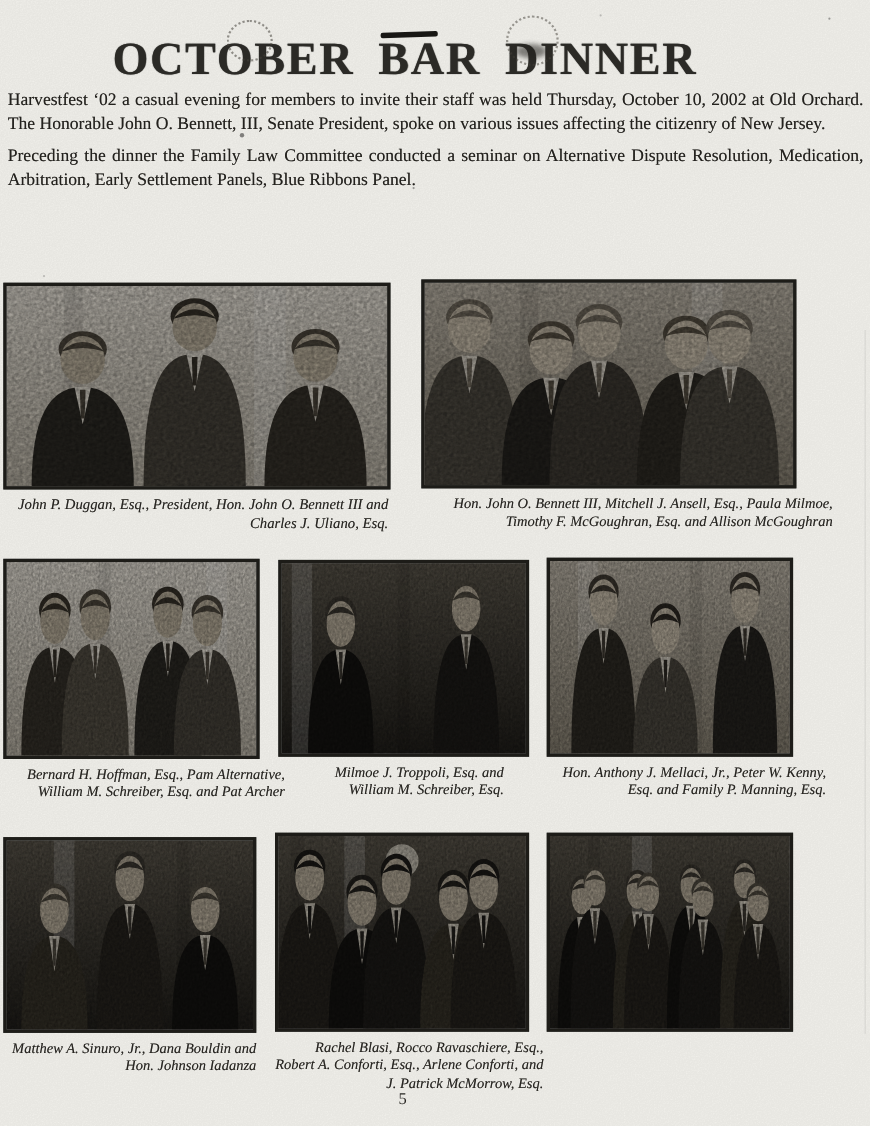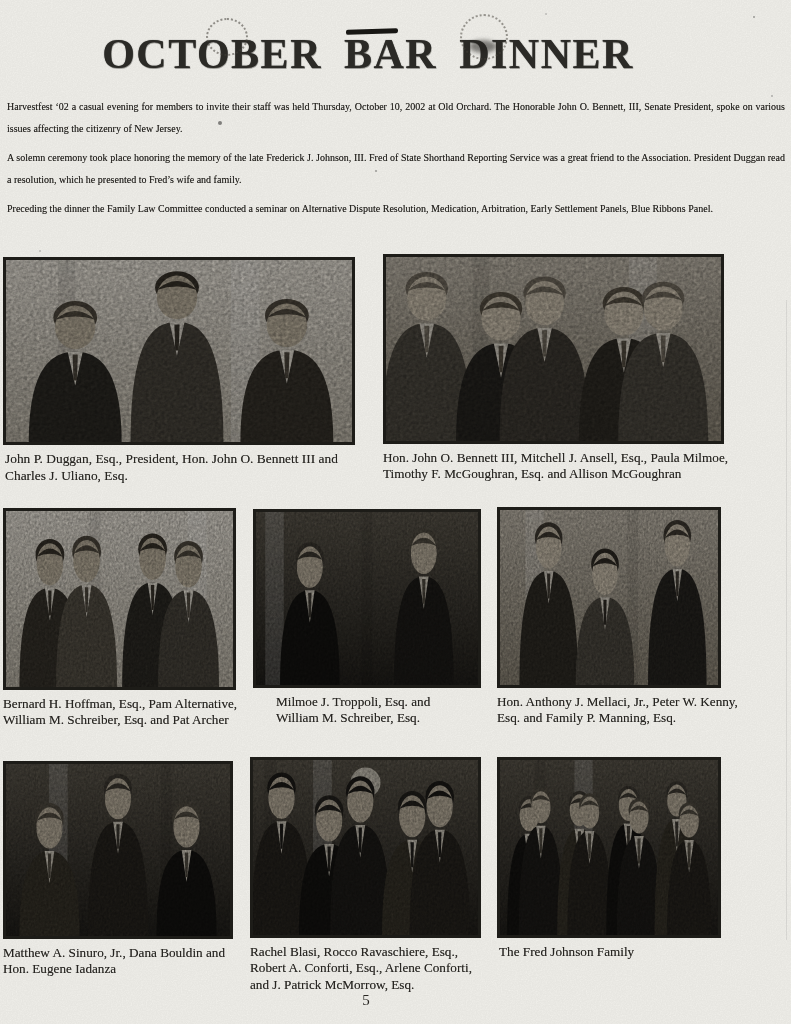--- a/index.html
+++ b/index.html
@@ -24,31 +24,31 @@
   .smudge-a{position:absolute;left:206px;top:18px;width:38px;height:34px;border-radius:50%;border:2px dotted rgba(74,70,62,.55);filter:blur(.7px)}
   .smudge-b{position:absolute;left:460px;top:14px;width:44px;height:42px;border-radius:50%;border:2px dotted rgba(74,70,62,.5);filter:blur(.7px)}
   .smudge-b::after{content:"";position:absolute;left:7px;top:24px;width:28px;height:13px;background:rgba(38,36,32,.55);border-radius:50%;filter:blur(2.2px)}
   .specks{position:absolute;left:0;top:0;width:2px;height:2px;border-radius:50%;background:transparent;
     box-shadow:219px 122px 0 1px rgba(0,0,0,.45), 375px 170px 0 0 rgba(0,0,0,.35),
                753px 16px 0 0 rgba(0,0,0,.35), 771px 95px 0 0 rgba(0,0,0,.25),
                545px 13px 0 0 rgba(0,0,0,.2), 39px 250px 0 0 rgba(0,0,0,.2)}
   .right-edge-line{position:absolute;right:4px;top:300px;width:1px;height:640px;background:rgba(0,0,0,.08)}
 
   
-  .intro{position:absolute;left:7px;right:6px;top:96px;font-size:10px;line-height:21.5px;text-align:justify;
+  .intro{position:absolute;left:7px;right:6px;top:80px;font-size:16px;line-height:21.5px;text-align:justify;
     text-shadow:0 0 .5px rgba(38,36,32,.55)}
   .intro p{margin:0 0 8px 0}
 
   
   figure{position:absolute;margin:0}
   .photo{box-sizing:border-box;border:3px solid #1f1e1a;background:#777}
   .photo svg{display:block}
   figcaption{
     position:relative;left:50%;transform:translateX(-50%);
-    margin-top:6px;text-align:left;font-size:13.2px;line-height:1.24;
+    margin-top:6px;text-align:right;font-style:italic;font-size:13.2px;line-height:1.24;
     color:#2a2824;text-shadow:0 0 .5px rgba(42,40,36,.5);
   }
   .f1{left:3px;top:257px}  .f1 .photo{width:352px;height:188px} .f1 figcaption{width:348px;font-size:13.4px}
   .f2{left:383px;top:254px}.f2 .photo{width:341px;height:190px} .f2 figcaption{width:374px}
   .f3{left:3px;top:508px}  .f3 .photo{width:233px;height:182px} .f3 figcaption{width:256px}
   .f4{left:253px;top:509px}.f4 .photo{width:228px;height:179px} .f4 figcaption{width:182px}
   .f5{left:497px;top:507px}.f5 .photo{width:224px;height:181px} .f5 figcaption{width:254px}
   .f6{left:3px;top:761px}  .f6 .photo{width:230px;height:178px} .f6 figcaption{width:230px}
   .f7{left:250px;top:757px}.f7 .photo{width:231px;height:181px} .f7 figcaption{width:244px}
   .f8{left:497px;top:757px}.f8 .photo{width:224px;height:181px} .f8 figcaption{width:220px}
@@ -65,21 +65,20 @@
   <h1 class="title">OCTOBER BAR DINNER</h1>
 
   <div class="dash-artifact"></div>
   <div class="smudge-a"></div>
   <div class="smudge-b"></div>
   <div class="specks"></div>
   <div class="right-edge-line"></div>
 
   <div class="intro">
     <p>Harvestfest ‘02 a casual evening for members to invite their staff was held Thursday, October 10, 2002 at Old Orchard. The Honorable John O. Bennett, III, Senate President, spoke on various issues affecting the citizenry of New Jersey.</p>
-    <p>A solemn ceremony took place honoring the memory of the late Frederick J. Johnson, III. Fred of State Shorthand Reporting Service was a great friend to the Association. President Duggan read a resolution, which he presented to Fred’s wife and family.</p>
     <p>Preceding the dinner the Family Law Committee conducted a seminar on Alternative Dispute Resolution, Medication, Arbitration, Early Settlement Panels, Blue Ribbons Panel.</p>
   </div>
 
   <figure class="f1">
     <div class="photo">
         <svg viewBox="0 0 120 70" preserveAspectRatio="none" width="100%" height="100%" xmlns="http://www.w3.org/2000/svg">
           <defs>
             <linearGradient id="bg0" x1="0" y1="0" x2="0" y2="1">
               <stop offset="0" stop-color="#ddd8ce"></stop>
               <stop offset="1" stop-color="#b2ac9f"></stop>
@@ -318,21 +317,21 @@
           <path d="M 53.0 11.2 Q 60 4.4 67.0 11.2 Q 60 8.6 53.0 11.2 Z" fill="#3c3831"></path>
           <path d="M 80.6 70 C 80.6 41 88.7 35 96.7 35 C 104.8 35 112.80000000000001 41 112.80000000000001 70 Z" fill="#141311"></path>
           <path d="M 94.1 35 L 99.3 35 L 96.7 48.0 Z" fill="#c9c3b6"></path>
           <path d="M 95.8 36.0 L 97.6 36.0 L 97.3 46.0 L 96.1 46.0 Z" fill="#4f4a40"></path>
           <ellipse cx="96.7" cy="21.8" rx="7.6" ry="6.3" fill="#4f4a40"></ellipse>
           <ellipse cx="96.7" cy="25.6" rx="7" ry="8.4" fill="#b1a795"></ellipse>
           <path d="M 89.7 22.7 Q 96.7 15.9 103.7 22.7 Q 96.7 20.1 89.7 22.7 Z" fill="#4f4a40"></path>
           <rect width="120" height="70" filter="url(#gr5)" opacity="0.45"></rect>
         </svg>
       </div>
-    <figcaption>Matthew A. Sinuro, Jr., Dana Bouldin and Hon. Eugene Iadanza</figcaption>
+    <figcaption>Matthew A. Sinuro, Jr., Dana Bouldin and Hon. Johnson Iadanza</figcaption>
   </figure>
 
   <figure class="f7">
     <div class="photo">
         <svg viewBox="0 0 120 70" preserveAspectRatio="none" width="100%" height="100%" xmlns="http://www.w3.org/2000/svg">
           <defs>
             <linearGradient id="bg6" x1="0" y1="0" x2="0" y2="1">
               <stop offset="0" stop-color="#575248"></stop>
               <stop offset="1" stop-color="#211f1b"></stop>
             </linearGradient>
@@ -441,21 +440,20 @@
           <path d="M 92.0 14.0 Q 97.3 8.8 102.6 14.0 Q 97.3 12.0 92.0 14.0 Z" fill="#3c3831"></path>
           <path d="M 91.89999999999999 70 C 91.89999999999999 38 98.0 32 104.1 32 C 110.2 32 116.3 38 116.3 70 Z" fill="#26231e"></path>
           <path d="M 101.5 32 L 106.7 32 L 104.1 45.0 Z" fill="#c9c3b6"></path>
           <path d="M 103.2 33.0 L 105.0 33.0 L 104.7 43.0 L 103.5 43.0 Z" fill="#4f4a40"></path>
           <ellipse cx="104.1" cy="21.7" rx="5.7" ry="4.8" fill="#4f4a40"></ellipse>
           <ellipse cx="104.1" cy="24.6" rx="5.3" ry="6.4" fill="#b1a795"></ellipse>
           <path d="M 98.8 22.4 Q 104.1 17.2 109.4 22.4 Q 104.1 20.4 98.8 22.4 Z" fill="#4f4a40"></path>
           <rect width="120" height="70" filter="url(#gr7)" opacity="0.45"></rect>
         </svg>
       </div>
-    <figcaption>The Fred Johnson Family</figcaption>
   </figure>
 
   <div class="page-number">5</div>
 
   <svg class="grain" xmlns="http://www.w3.org/2000/svg">
     <filter id="pagegrain">
         <feTurbulence type="fractalNoise" baseFrequency="0.8" numOctaves="2" stitchTiles="stitch" result="n"></feTurbulence>
       <feColorMatrix in="n" type="matrix" values="0 0 0 0 0  0 0 0 0 0  0 0 0 0 0  .6 .6 .6 0 0"></feColorMatrix>
       </filter>
     <rect width="100%" height="100%" filter="url(#pagegrain)"></rect>

